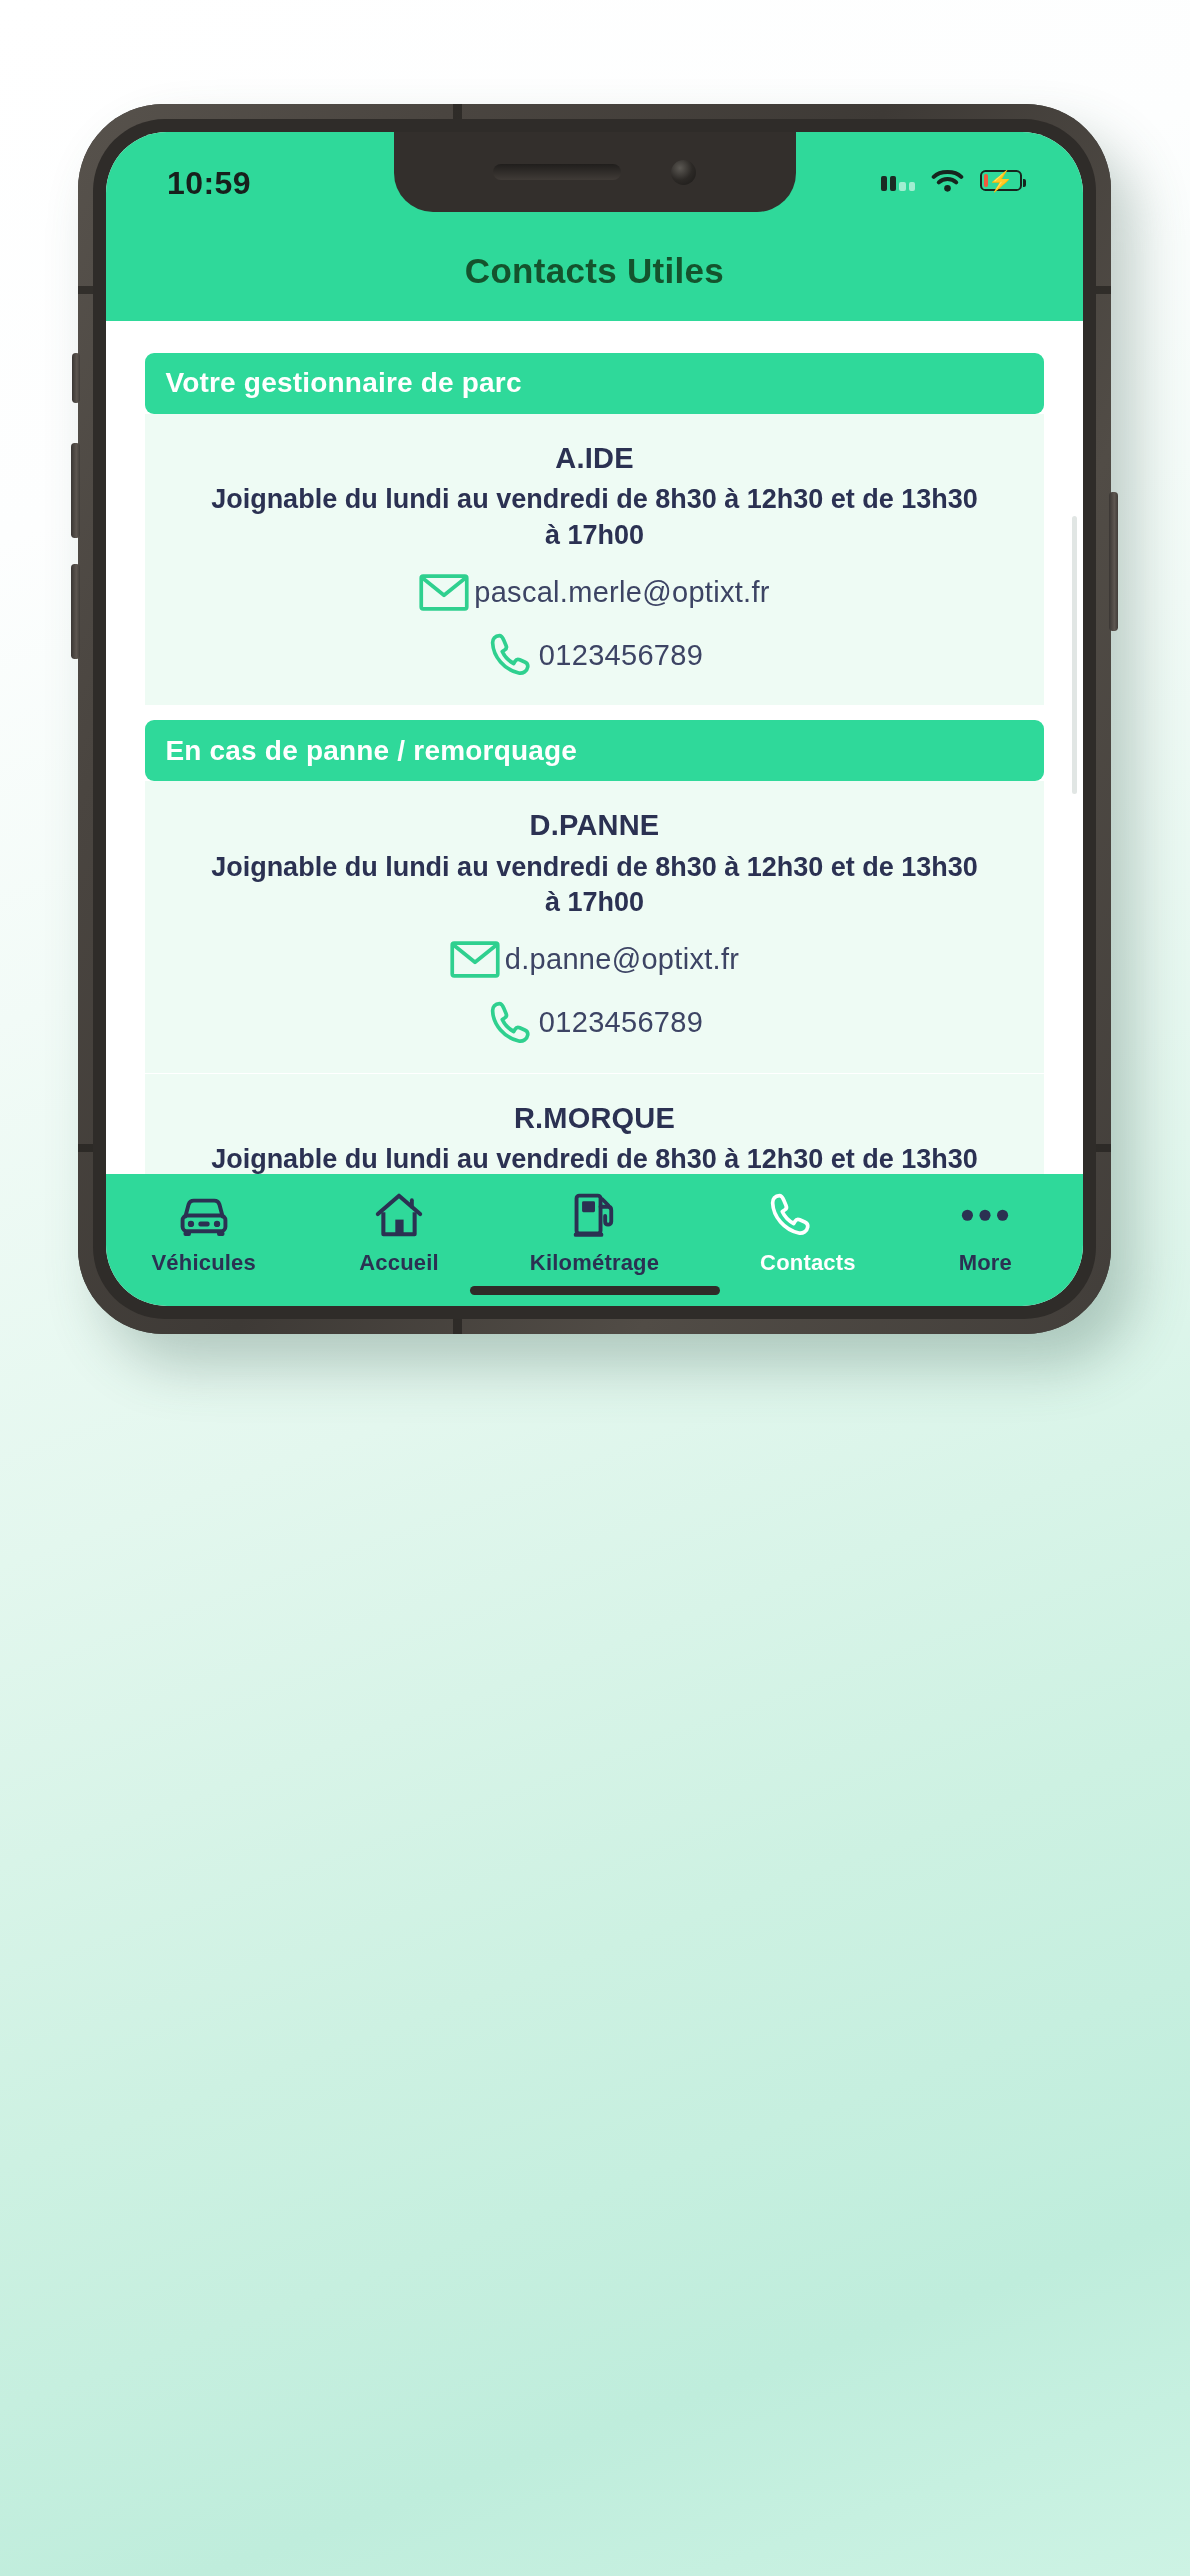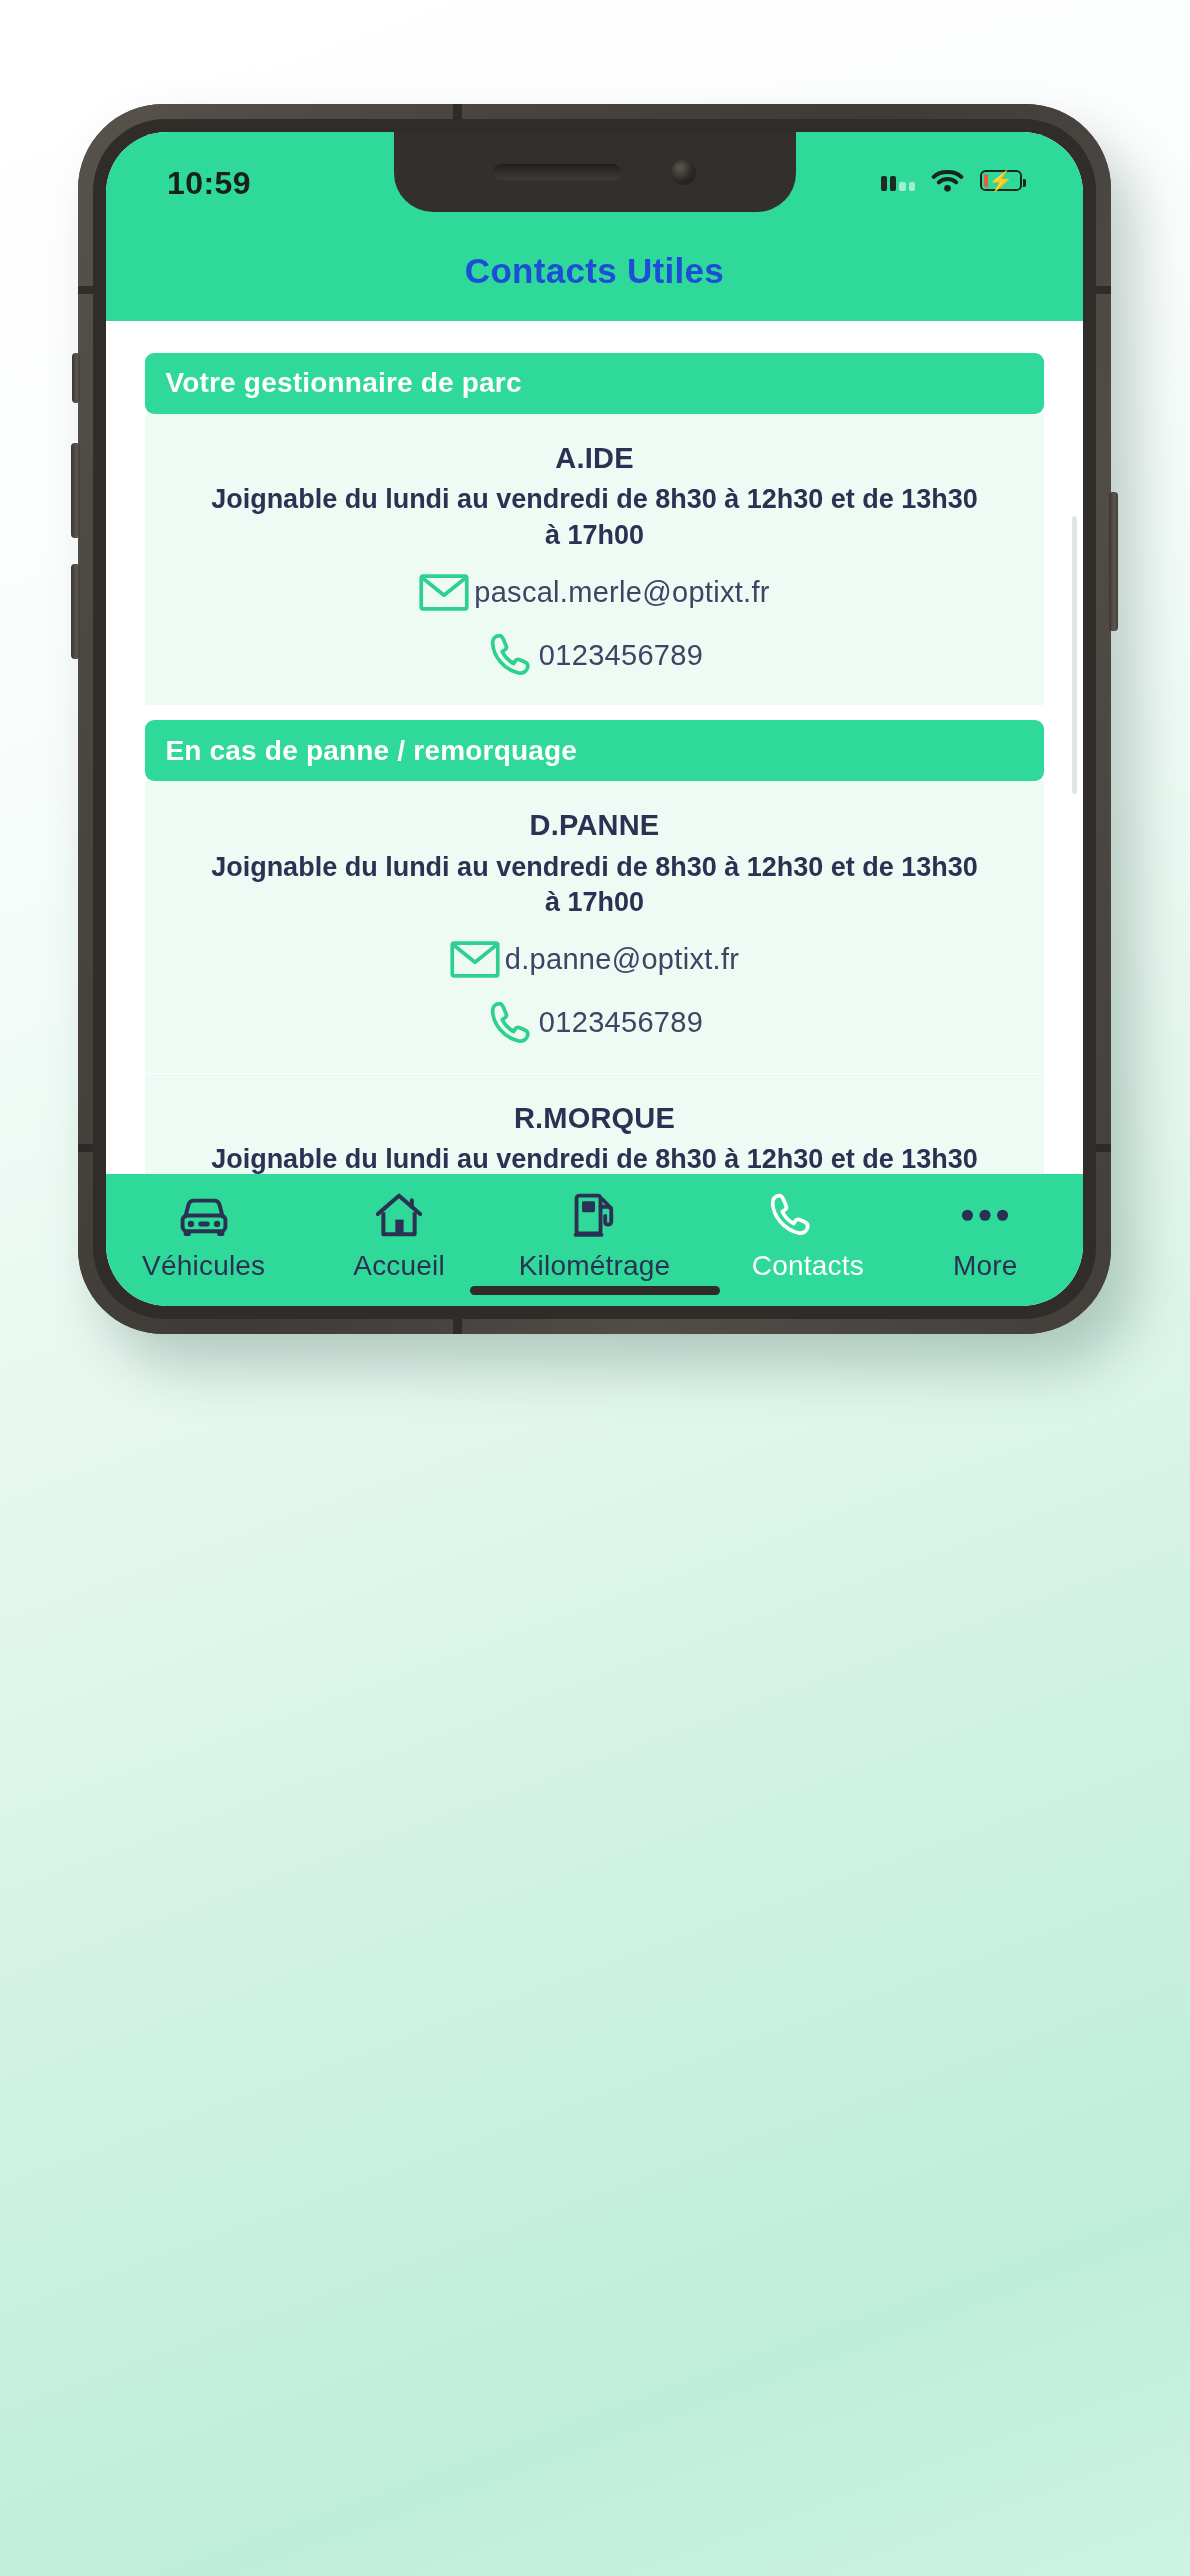--- a/index.html
+++ b/index.html
@@ -208,21 +208,21 @@
   .app-bar {
     background: var(--brand);
     height: 100px;
     display: flex;
     align-items: center;
     justify-content: center;
   }
   .app-bar h1 {
     font-size: 35px;
     font-weight: 700;
-    color: #1d4ed8;
+    color: #14532d;
     letter-spacing: 0.3px;
   }
 
   
   .content {
     position: relative;
     background: #ffffff;
     height: 892px;
     overflow: hidden;
     padding: 16.7px 0 0 0;
@@ -310,22 +310,22 @@
     align-items: center;
     gap: 9.3px;
   }
   .nav-item .nav-ico {
     height: 52px;
     display: flex;
     align-items: center;
     justify-content: center;
   }
   .nav-item .nav-lbl {
-    font-size: 28px;
-    font-weight: 400;
+    font-size: 22px;
+    font-weight: 700;
     color: #2b3152;
     letter-spacing: 0.2px;
   }
   .nav-item.active .nav-lbl { color: #ffffff; margin-left: 36px; }
 
   
   .home-indicator {
     position: absolute;
     left: 50%;
     transform: translateX(-50%);

